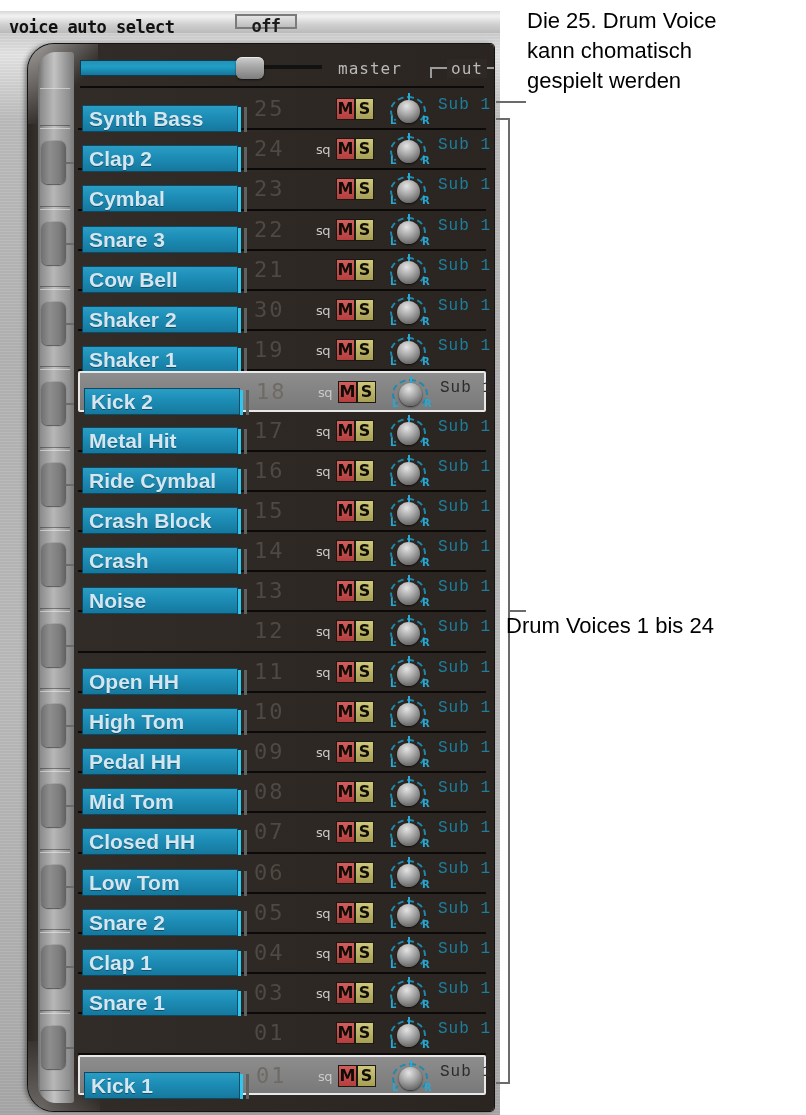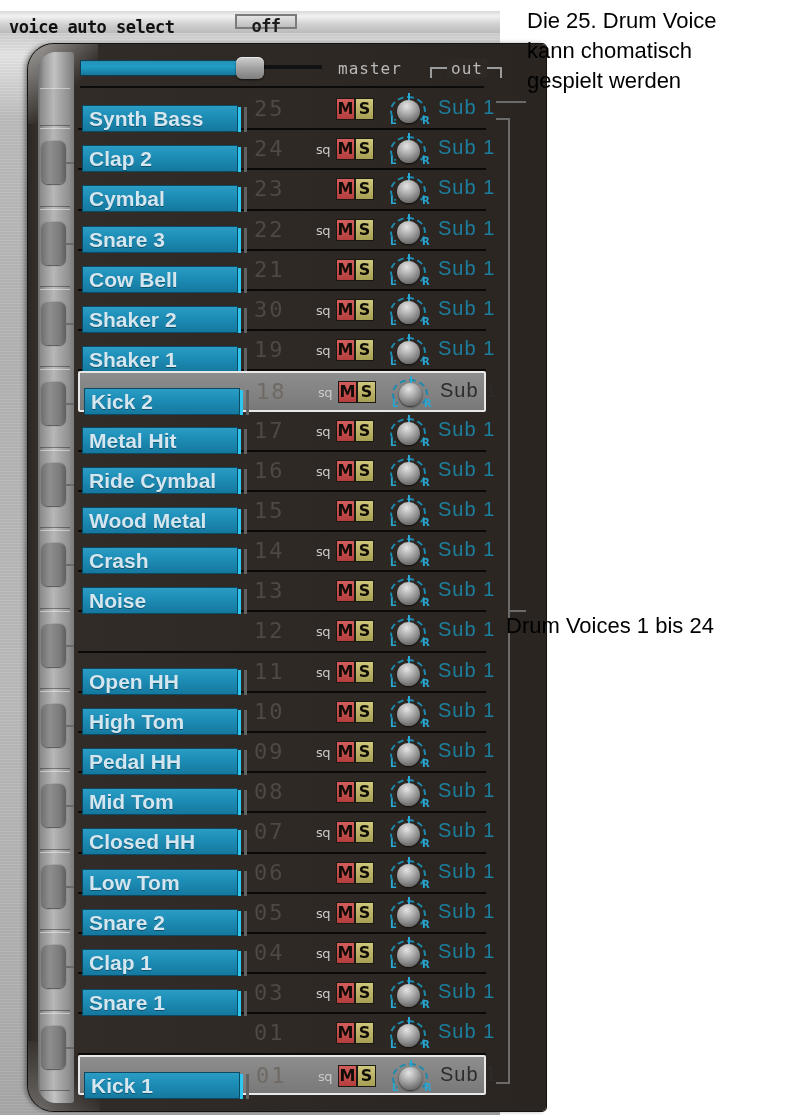--- a/index.html
+++ b/index.html
@@ -68,21 +68,21 @@
     position:absolute; left:0; top:0; right:0; bottom:0;
     background: repeating-linear-gradient(
        to bottom, rgba(255,255,255,0.045) 0 1px, rgba(0,0,0,0.03) 1px 3px);
     pointer-events:none;
   }
 
   
   #panel {
     position: absolute;
     left: 28px; top: 44px;
-    width: 518px;
+    width: 466px;
     height: 1067px;
     border-radius: 26px 4px 4px 26px;
     background: linear-gradient(to right, #2b2723 0%, #3a3531 3%, #312c28 9%, #2a2521 100%);
     box-shadow: 0 0 0 1px #151311, -3px 0 5px rgba(0,0,0,.45);
     overflow: hidden;
   }
   
   #panel-gloss {
     position:absolute; left:0; top:0; width:70px; height:80px;
     border-top-left-radius: 26px;
@@ -340,22 +340,22 @@
     font-weight: bold;
     color: #2aa6d0;
   }
   .knob-l { left: 2px; }
   .knob-r { left: 34px; }
 
   
   .outval {
     position: absolute;
     left: 360px; top: 6px;
-    font-family: Liberation Sans, sans-serif;
-    font-size: 20px;
+    font-family: Liberation Mono, monospace;
+    font-size: 16px;
     color: #1d7f9e;
     letter-spacing: 1px;
     white-space: nowrap;
   }
   .row.selected .outval { color: #2c2c2c; }
 
   
   .anno-text {
     position: absolute;
     font-family: "Liberation Sans", sans-serif;
@@ -668,21 +668,21 @@
             <div class="knob-body"></div>
             <div class="knob-l">L</div>
             <div class="knob-r">R</div>
           </div>
           <div class="outval">Sub  1</div>
         </div>
       </div>
       <div class="row">
         <div class="row-inner">
           <div class="name-field">
-            <div class="name-text">Wood Metal</div>
+            <div class="name-text">Crash Block</div>
             <div class="name-caret"></div>
             <div class="name-caret2"></div>
           </div>
           <div class="idx">15</div>
           <div class="ms">
             <div class="btn-m">M</div>
             <div class="btn-s">S</div>
           </div>
           <div class="knob-wrap">
             <div class="knob-arc"></div>

